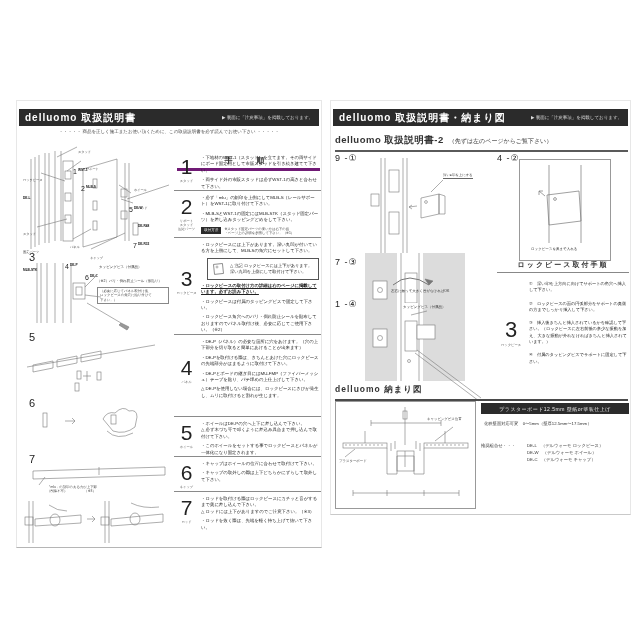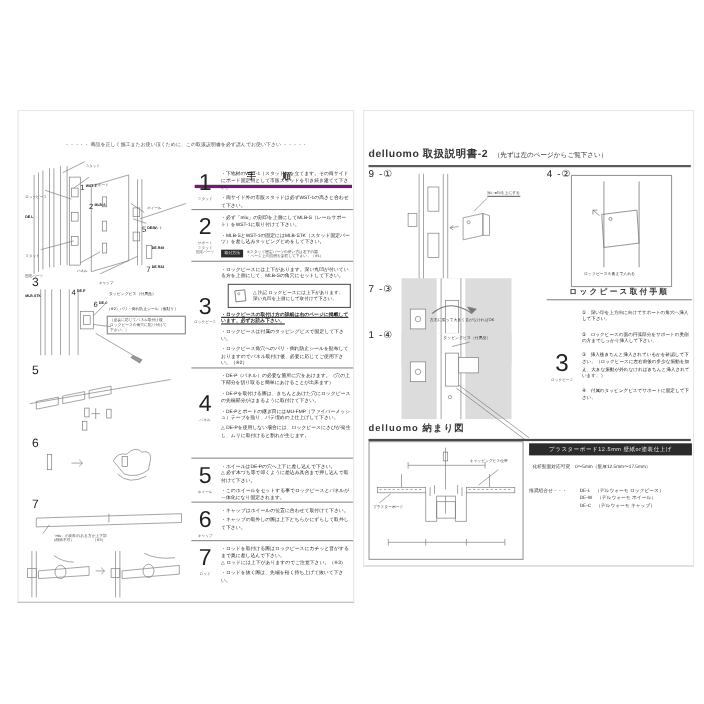--- a/index.html
+++ b/index.html
@@ -56,20 +56,24 @@
   .box { border:0.8px solid #999; position:absolute; background:#fff;}
   .capline { position:absolute; font-size:3.5px; color:#333; }
   .callout-box { position:absolute; font-size:3.4px; color:#333; border-bottom:0.5px solid #666; padding-bottom:1px;}
   svg { position:absolute; overflow:visible; }
   .gray { fill:#dcdcdc; }
 </style>
 </head>
 <body>
 
 <div class="page" id="pageL">
+  <div class="hdrbar">
+    <span class="t">delluomo 取扱説明書</span>
+    <span class="n">▶ 裏面に「注意事項」を掲載しております。</span>
+  </div>
   <div class="abs tiny" style="left:0;right:0;top:28px;text-align:center;color:#444;">・・・・・ 商品を正しく施工またお使い頂くために、この取扱説明書を必ず読んでお使い下さい ・・・・・</div>
 
   <div class="proc-title">手　順</div>
 
   <div class="steps">
     <div class="step" style="height:40px">
       <div class="numcol">
           <div class="bn">1</div>
         <div class="bl pre">スタッド</div>
         </div>
@@ -309,20 +313,24 @@
         <line x1="90" y1="2" x2="90" y2="44"></line>
       <rect x="82" y="18" width="8" height="8"></rect>
       <polygon points="92,20 144,15 144,23 92,27"></polygon>
       <ellipse cx="116" cy="20" rx="5" ry="6"></ellipse>
       <path d="M112,4 q12,6 28,4"></path>
     </g>
   </svg>
 </div>
 
 <div class="page" id="pageR">
+  <div class="hdrbar">
+    <span class="t">delluomo 取扱説明書・納まり図</span>
+    <span class="n">▶ 裏面に「注意事項」を掲載しております。</span>
+  </div>
   <div class="sub">
     <span class="s1">delluomo 取扱説明書-2</span>
     <span class="s2">（先ずは左のページからご覧下さい）</span>
   </div>
 
   <div class="figlabel" style="left:4px;top:52px">9 -①</div>
   <svg style="left:28px;top:55px" width="120" height="105" viewBox="0 0 120 105">
     <g stroke="#777" stroke-width="0.6" fill="none">
       <line x1="22" y1="2" x2="22" y2="100"></line>
         <line x1="26" y1="2" x2="26" y2="100"></line>

